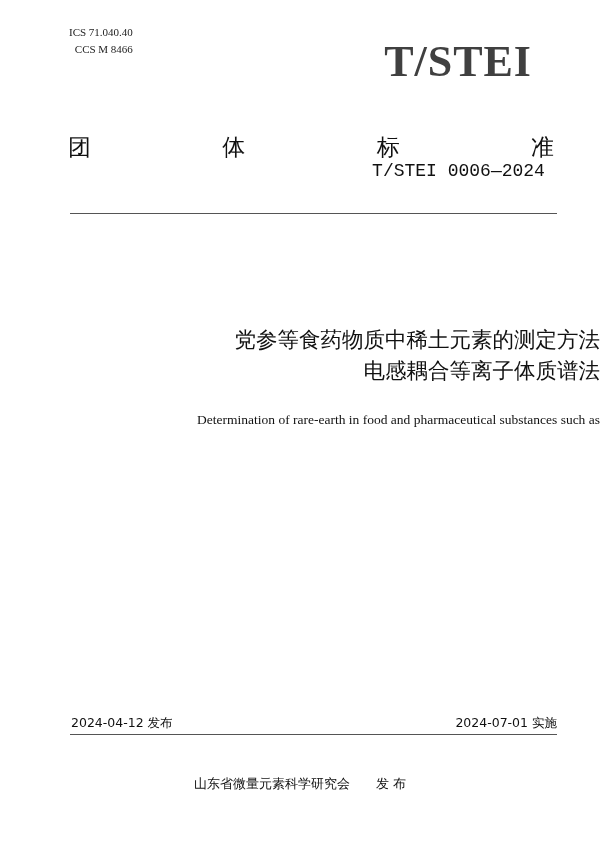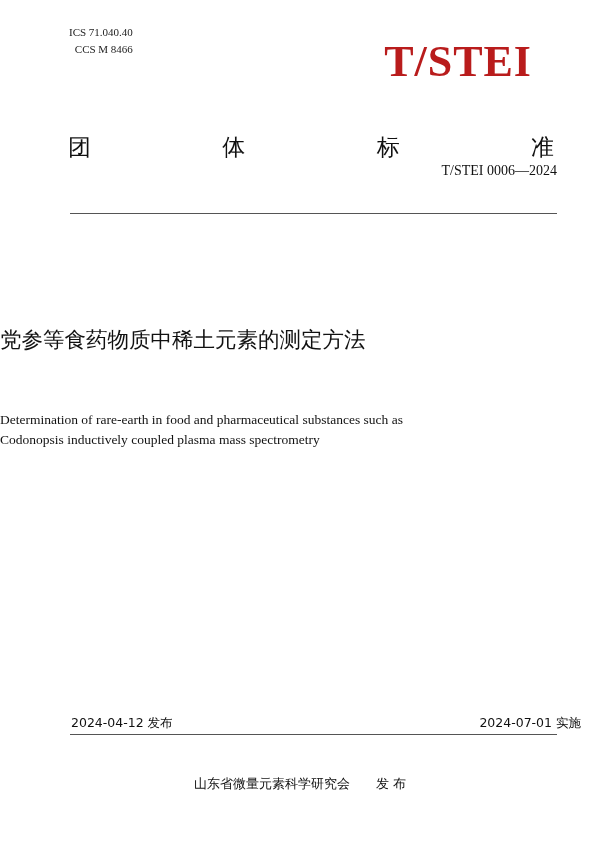--- a/index.html
+++ b/index.html
@@ -1,26 +1,26 @@
 <!DOCTYPE html>
 <html><head>
   <meta charset="utf-8">
   <style>
     html, body { margin: 0; padding: 0; background: #ffffff; }
     body { width: 600px; height: 849px; position: relative; overflow: hidden; color: #111; }
     .abs { position: absolute; }
     .codes { left: 69px; top: 24px; font-family: "Liberation Serif", serif; font-size: 11px; line-height: 17px; color: #222; text-align: right; }
-    .brand { left: 322px; top: 36px; width: 210px; font-family: "Liberation Serif", serif; font-weight: bold; font-size: 44px; line-height: 52px; letter-spacing: 1px; color: #b91c1c; text-align: right; }
+    .brand { left: 322px; top: 36px; width: 210px; font-family: "Liberation Serif", serif; font-weight: bold; font-size: 44px; line-height: 52px; letter-spacing: 1px; color: #404040; text-align: right; }
     .std-type { left: 68px; top: 132px; width: 486px; display: flex; justify-content: space-between; font-family: "DejaVu Sans", sans-serif; font-size: 23px; line-height: 30px; }
-    .std-no { left: 360px; top: 162px; width: 197px; text-align: right; font-family: Liberation Serif, serif; font-size: 14px; line-height: 18px; }
+    .std-no { left: 360px; top: 162px; width: 197px; text-align: center; font-family: Liberation Mono, monospace; font-size: 18px; line-height: 18px; }
     .rule-top { left: 70px; top: 213px; width: 487px; height: 0; border-top: 1.5px solid #555; }
-    .title-cn { left: 0; top: 324px; width: 600px; text-align: left; font-family: "DejaVu Sans", sans-serif; font-size: 21.5px; line-height: 31px; }
-    .title-en { left: 0; top: 410px; width: 600px; text-align: left; font-family: "Liberation Serif", serif; font-size: 13.5px; line-height: 20px; }
+    .title-cn { left: 0; top: 324px; width: 600px; text-align: right; font-family: "DejaVu Sans", sans-serif; font-size: 21.5px; line-height: 31px; }
+    .title-en { left: 0; top: 410px; width: 600px; text-align: right; font-family: "Liberation Serif", serif; font-size: 13.5px; line-height: 20px; }
     .date-pub { left: 71px; top: 713px; font-family: "DejaVu Sans", sans-serif; font-size: 12.5px; line-height: 20px; text-align: right; }
-    .date-impl { left: 424px; top: 713px; width: 157px; text-align: right; font-family: "DejaVu Sans", sans-serif; font-size: 12.5px; line-height: 20px; }
+    .date-impl { left: 400px; top: 713px; width: 157px; text-align: right; font-family: "DejaVu Sans", sans-serif; font-size: 12.5px; line-height: 20px; }
     .rule-bottom { left: 70px; top: 734px; width: 487px; height: 0; border-top: 1.5px solid #555; }
     .issuer { left: 0; top: 774px; width: 600px; text-align: center; font-family: "DejaVu Sans", sans-serif; font-size: 13px; line-height: 20px; }
     .issuer .gap { display: inline-block; width: 26px; }
   </style>
 </head>
 <body>
 
 <div class="abs codes">
   <div>ICS  71.040.40</div>
   <div>CCS M 8466</div>
@@ -34,25 +34,25 @@
   <span>标</span>
   <span>准</span>
 </div>
 
 <div class="abs std-no">T/STEI 0006—2024</div>
 
 <div class="abs rule-top"></div>
 
 <div class="abs title-cn">
   <div>党参等食药物质中稀土元素的测定方法</div>
+  <div>电感耦合等离子体质谱法</div>
 </div>
 
 <div class="abs title-en">
   <div>Determination of rare-earth in food and pharmaceutical substances such as</div>
-  <div>Codonopsis inductively coupled plasma mass spectrometry</div>
 </div>
 
 <div class="abs date-pub">2024-04-12 发布</div>
 <div class="abs date-impl">2024-07-01 实施</div>
 
 <div class="abs rule-bottom"></div>
 
 <div class="abs issuer">
   <span>山东省微量元素科学研究会</span><span class="gap"></span><span>发 布</span>
 </div>

